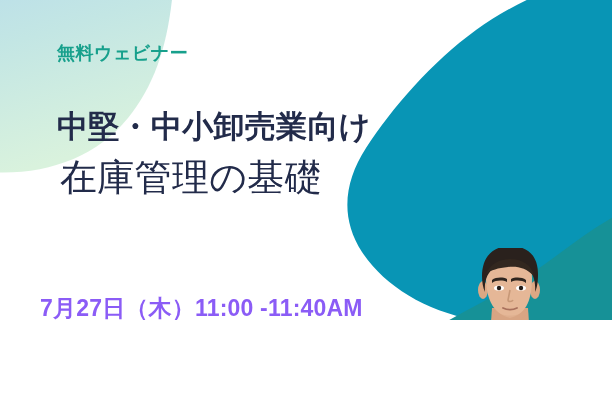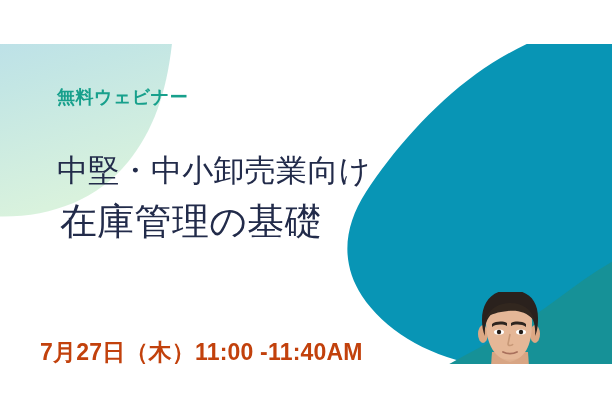--- a/index.html
+++ b/index.html
@@ -7,21 +7,20 @@
     padding: 0;
     background: #ffffff;
   }
   #banner {
     position: relative;
     width: 612px;
     height: 320px;
     overflow: hidden;
     background: #ffffff;
     font-family: "Liberation Sans", "DejaVu Sans", sans-serif;
-    margin-top: 44px;
   }
   #bg-svg {
     position: absolute;
     left: 0;
     top: 0;
     width: 612px;
     height: 408px;
   }
 
   
@@ -40,21 +39,21 @@
     font-weight: bold;
     letter-spacing: 0.5px;
     color: #17a08c;
     white-space: nowrap;
   }
   .title-line-1 {
     position: absolute;
     left: 57px;
     top: 106px;
     font-size: 31px;
-    font-weight: normal;
+    font-weight: bold;
     letter-spacing: 0.3px;
     color: #222b4a;
     white-space: nowrap;
   }
   .title-line-2 {
     position: absolute;
     left: 60px;
     top: 153px;
     font-size: 37px;
     font-weight: normal;
@@ -62,21 +61,21 @@
     color: #222b4a;
     white-space: nowrap;
   }
   .datetime {
     position: absolute;
     left: 40px;
     top: 293px;
     font-size: 23px;
     font-weight: bold;
     letter-spacing: 0.2px;
-    color: #c2410c;
+    color: #8b5cf6;
     white-space: nowrap;
   }
 
   
   .speaker {
     position: absolute;
     left: 404px;
     top: 248px;
     width: 208px;
     height: 160px;

